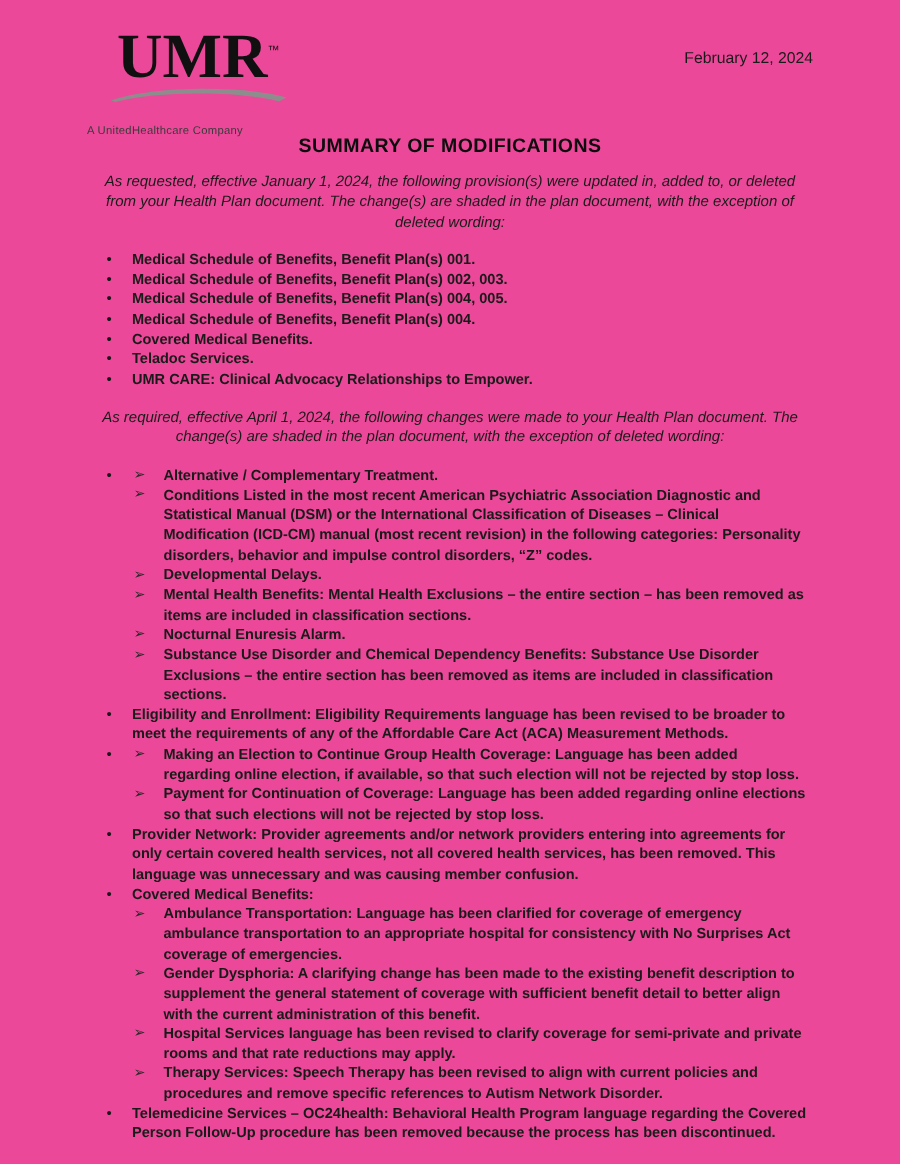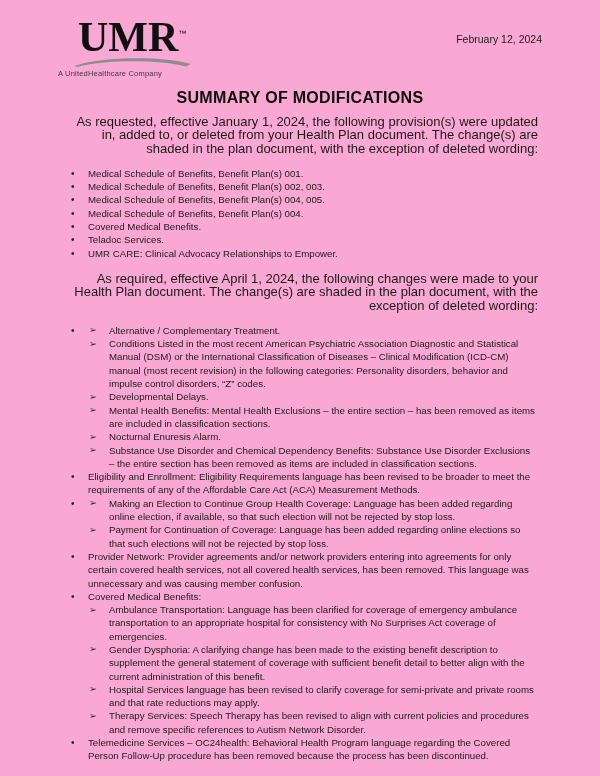--- a/index.html
+++ b/index.html
@@ -11,21 +11,21 @@
     width: 600px;
     height: 776px;
     font-family: "Liberation Sans", sans-serif;
     color: #1a1a1a;
     -webkit-font-smoothing: antialiased;
   }
   .page {
     position: relative;
     width: 600px;
     height: 776px;
-    background: #f9a8d4;
+    background: #ec4899;
     overflow: hidden;
   }
 
   
   .header {
     position: absolute;
     left: 0;
     top: 0;
     width: 600px;
     height: 80px;
@@ -57,21 +57,21 @@
     display: block;
     width: 118px;
     height: 12px;
     margin-left: 18px;
     margin-top: -2px;
     overflow: hidden;
   }
   .logo-swoosh svg { display:block; }
   .logo-tagline {
     display: block;
-    margin-top: 2px;
+    margin-top: 14px;
     font-size: 7.5px;
     color: #3a3a3a;
     letter-spacing: 0.2px;
     padding-left: 2px;
   }
   .doc-date {
     position: absolute;
     right: 58px;
     top: 33px;
     font-size: 10.5px;
@@ -79,39 +79,40 @@
     white-space: nowrap;
   }
 
   
   .doc-title {
     position: absolute;
     left: 0;
     top: 89px;
     width: 600px;
     text-align: center;
-    font-size: 16px;
+    font-size: 13px;
     font-weight: bold;
     letter-spacing: 0.3px;
     color: #0d0d0d;
   }
 
   
   .body-area {
     position: absolute;
     left: 62px;
     top: 115px;
     width: 476px;
   }
   .para {
-    font-size: 13px;
+    font-size: 10px;
     line-height: 13.3px;
-    text-align: right;
+    text-align: center;
     margin: 0 0 0 0;
     color: #1a1a1a;
+    font-style: italic;
   }
   .gap-md { height: 12px; }
 
   ul.lvl1 {
     list-style: none;
     margin: 0;
     padding: 0;
   }
   ul.lvl1 > li {
     position: relative;
@@ -142,21 +143,21 @@
   }
   ul.lvl2 > li > .bullet-arrow {
     position: absolute;
     left: 1px;
     top: -0.5px;
     font-size: 9.5px;
     line-height: 13.8px;
     color: #2a2a2a;
     font-family: "DejaVu Sans", sans-serif;
   }
-  .li-text { display: block; }
+  .li-text { display: block; font-weight: bold; }
 </style>
 </head>
 <body>
 
 <div class="page">
 
   <div class="header">
 
     <div class="logo-block">
       <span class="logo-wordmark"><span>UMR</span><span class="logo-tm">™</span></span>

